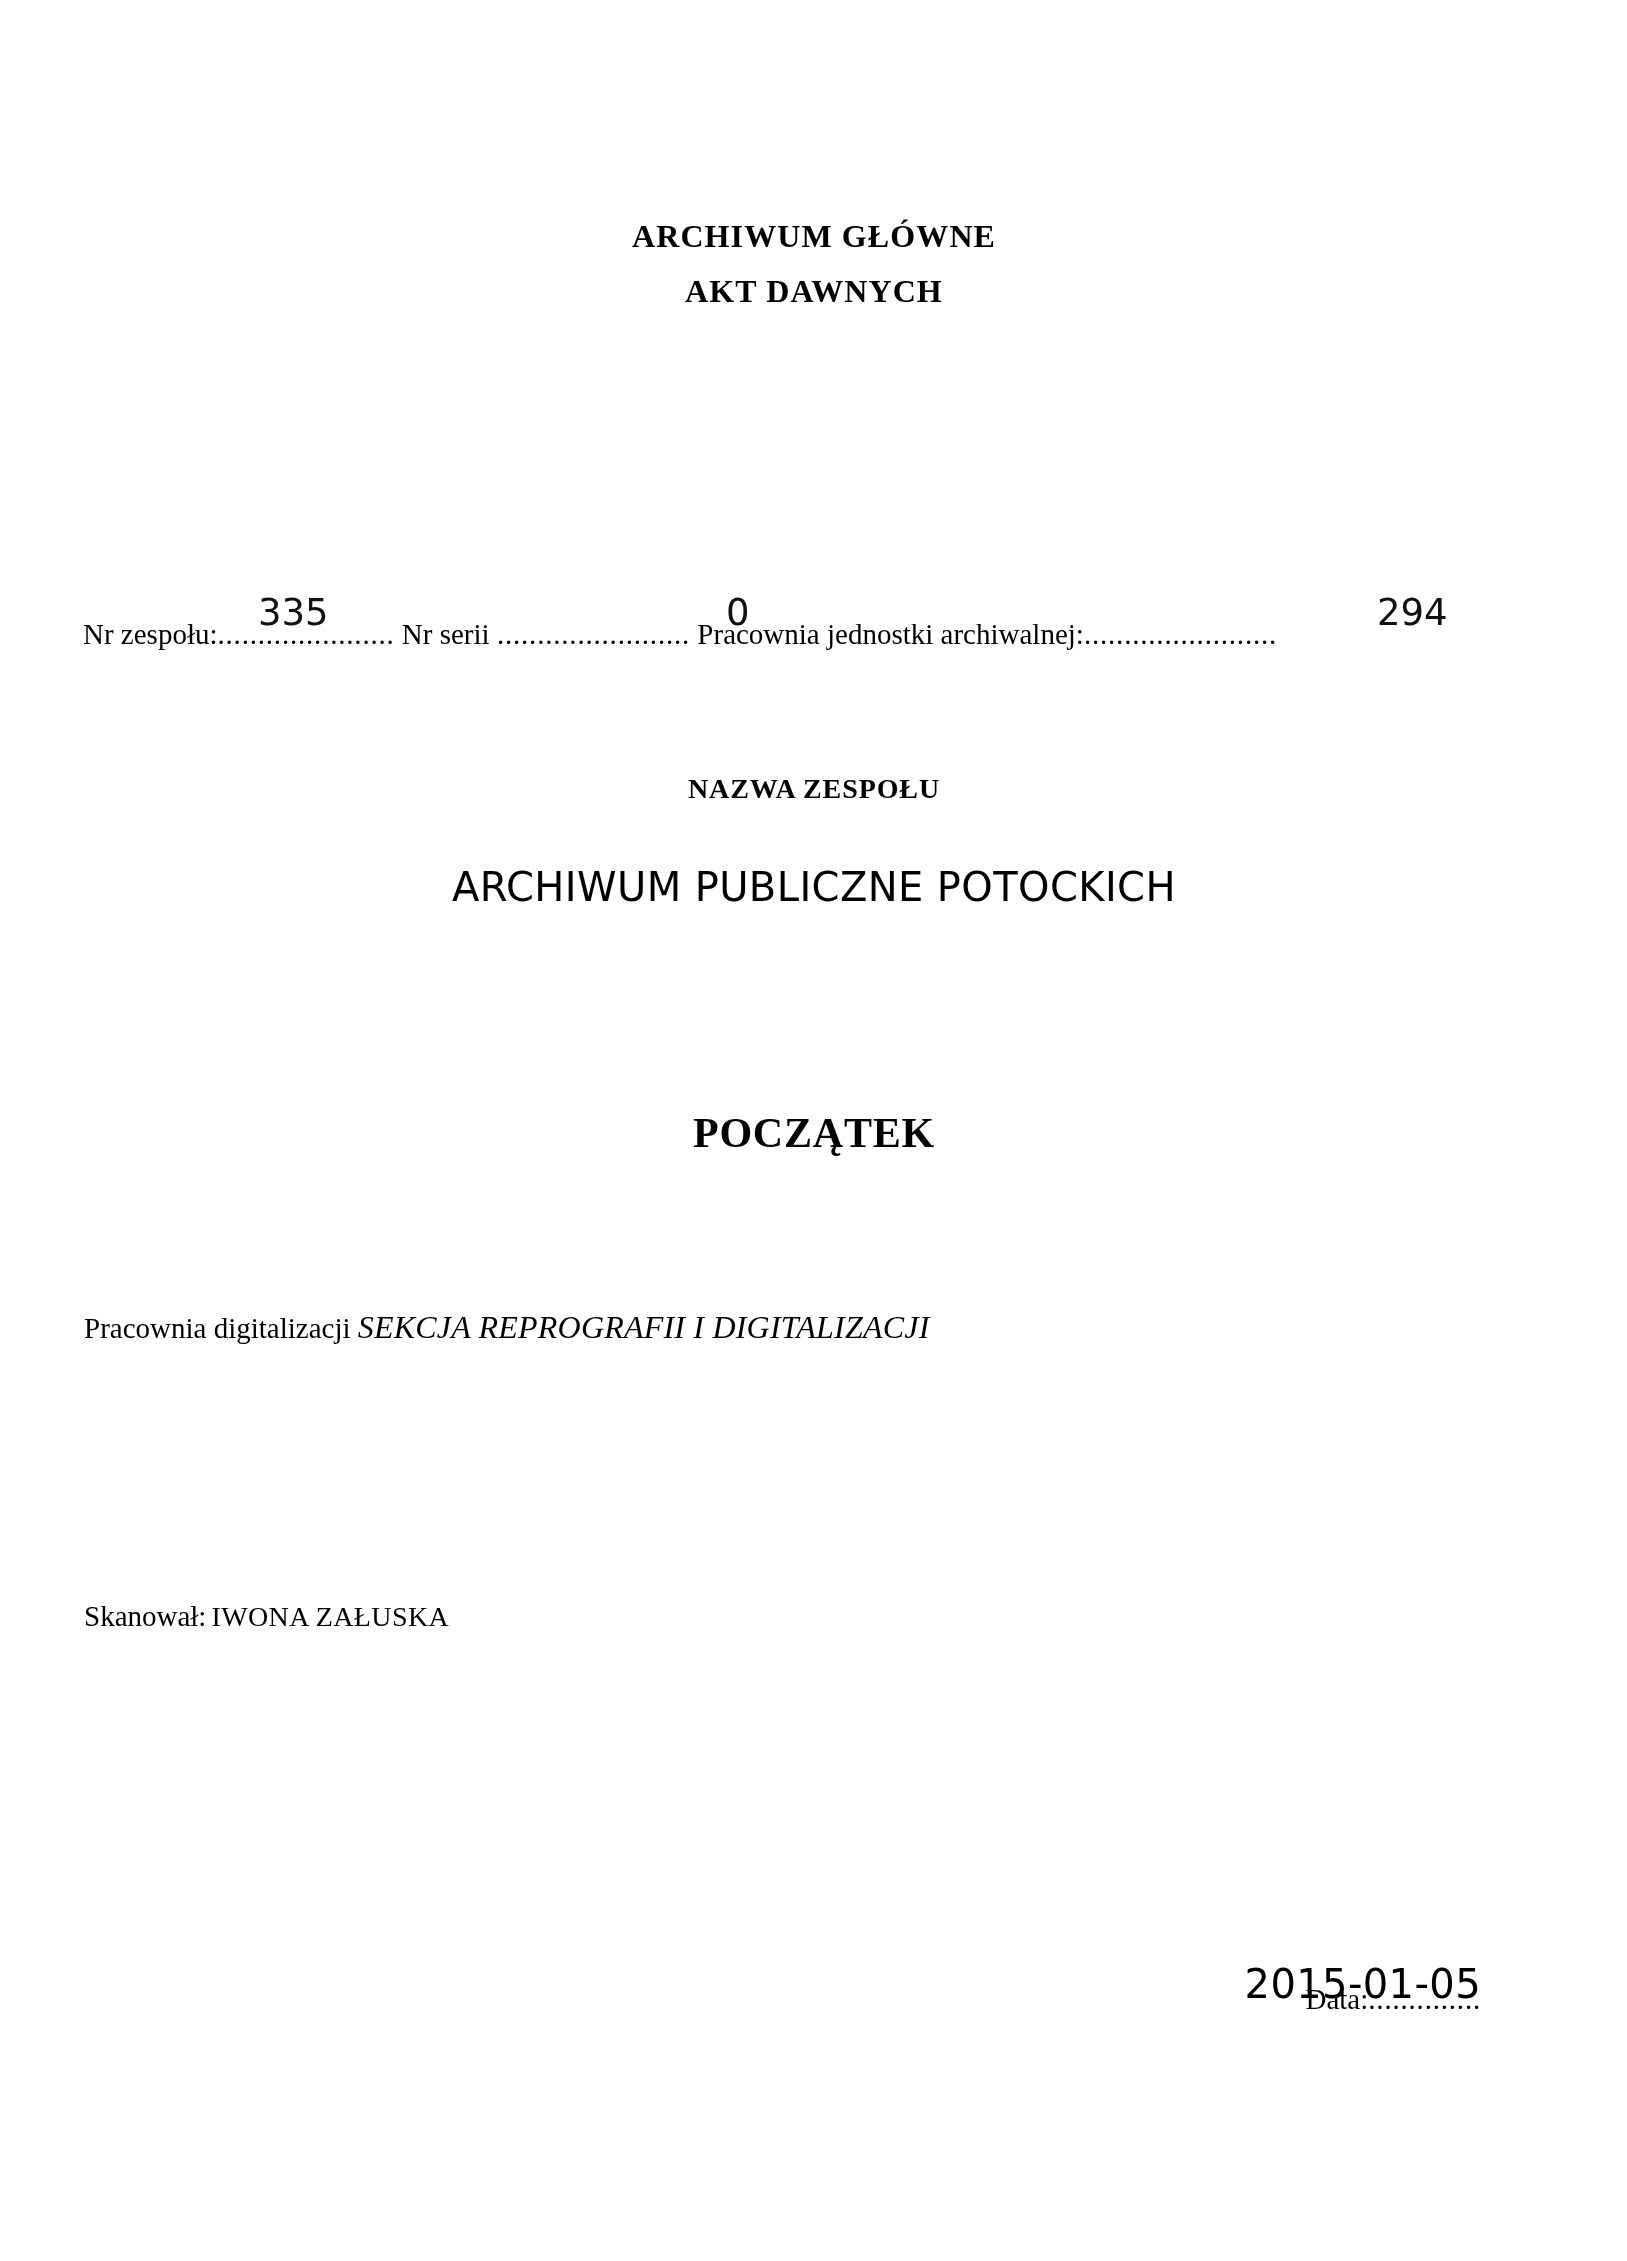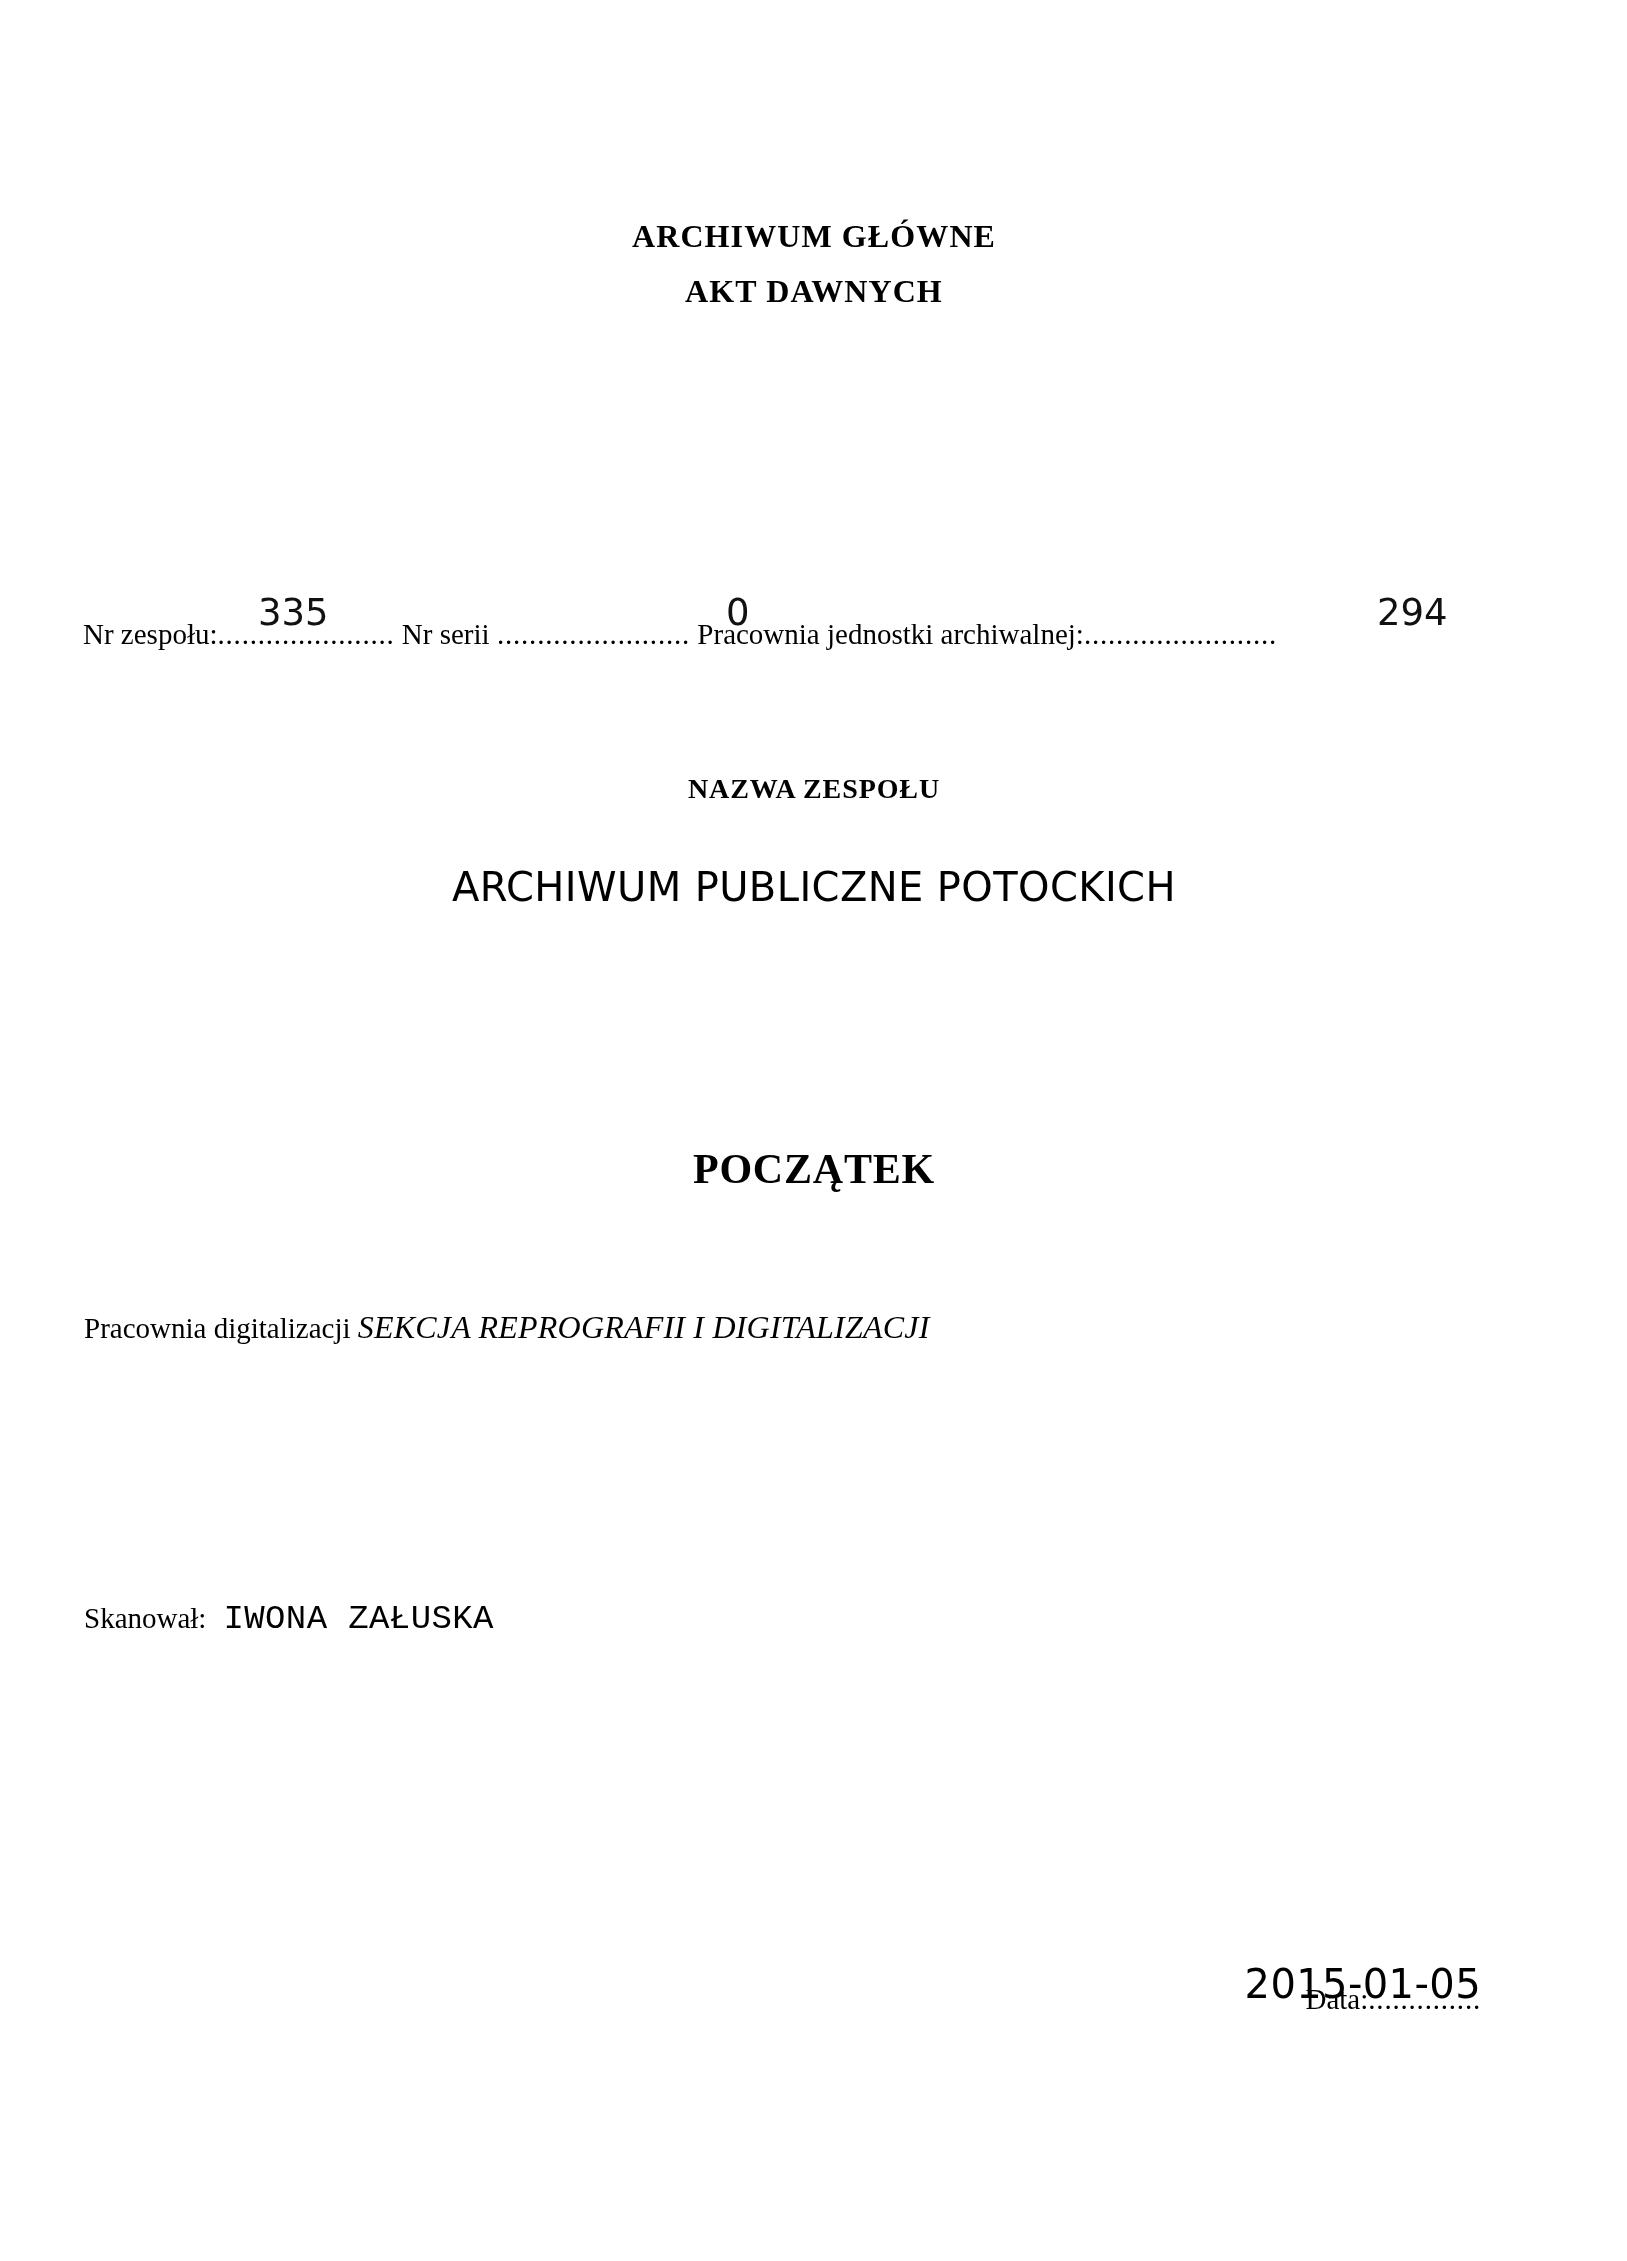--- a/index.html
+++ b/index.html
@@ -115,21 +115,20 @@
   .section-title {
     position: absolute;
     top: 1109px;
     left: 0;
     right: 0;
     text-align: center;
     font-family: "Liberation Serif", serif;
     font-weight: bold;
     font-size: 42px;
     letter-spacing: 0.8px;
-    margin-top: 36px;
   }
 
   
   .lab-line {
     position: absolute;
     top: 1309px;
     left: 84px;
     font-size: 29px;
     white-space: nowrap;
   }
@@ -144,23 +143,23 @@
     position: absolute;
     top: 1600px;
     left: 84px;
     white-space: nowrap;
   }
   .scan-label {
     font-size: 29px;
     font-family: "Liberation Serif", serif;
   }
   .scan-value {
-    font-family: Liberation Mono, monospace;
-    font-size: 34px;
-    margin-left: 17px;
+    font-family: Liberation Serif, serif;
+    font-size: 28px;
+    margin-left: 5px;
     letter-spacing: 0.4px;
   }
 
   
   .date-line {
     position: absolute;
     top: 1983px;
     right: 147px;
     white-space: nowrap;
   }

